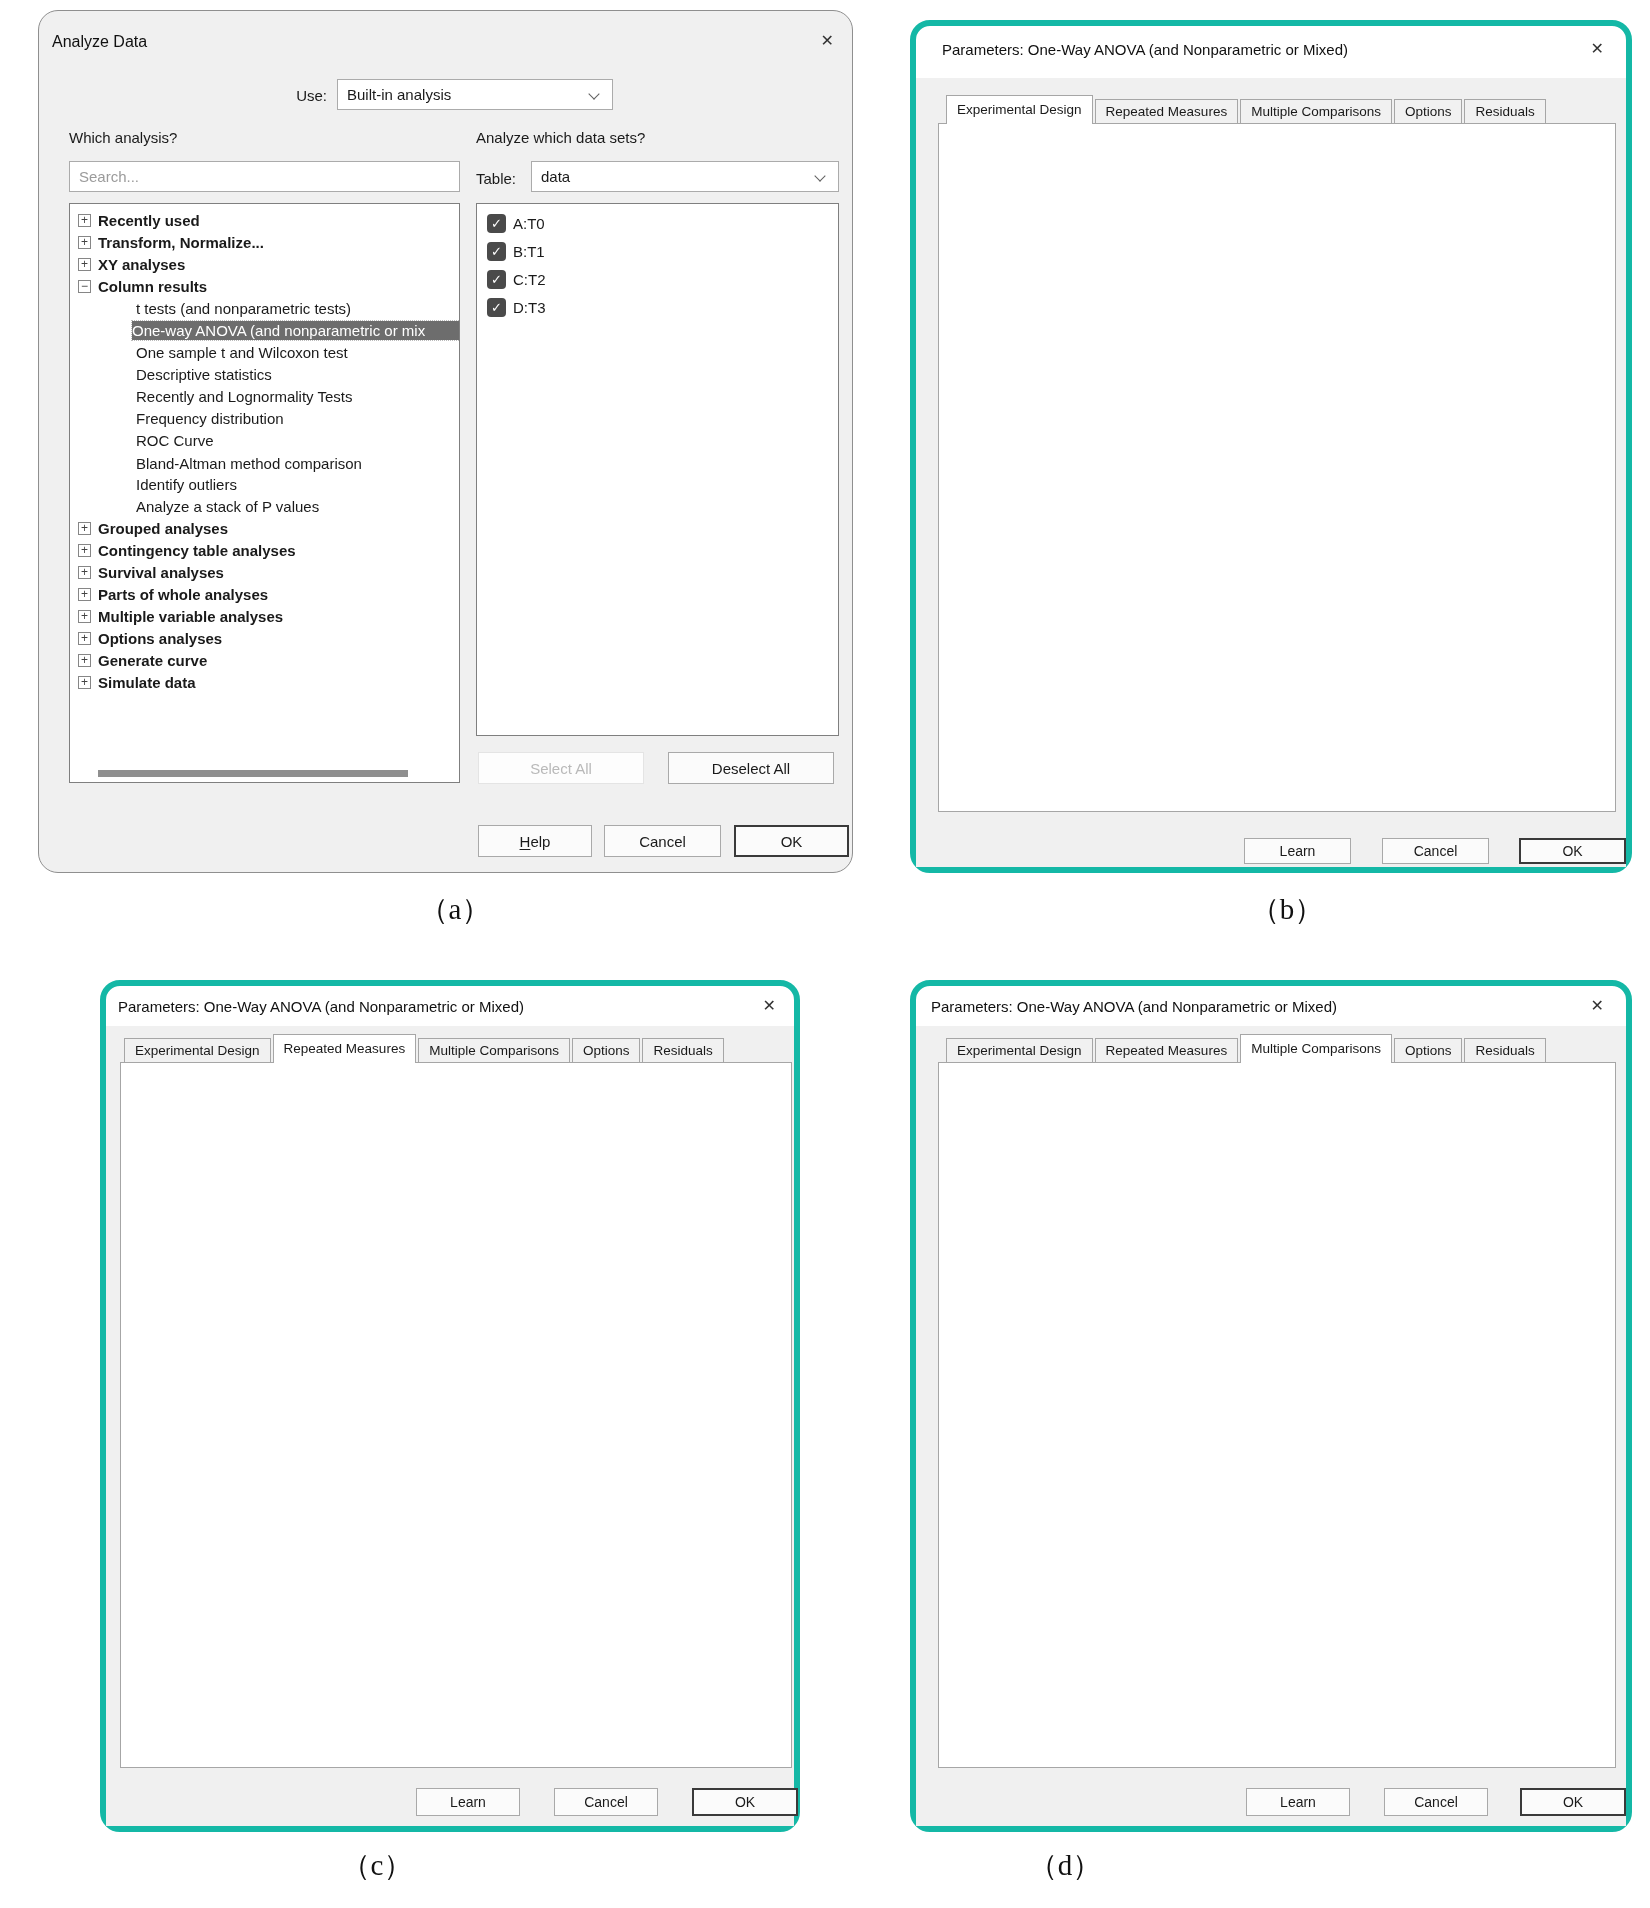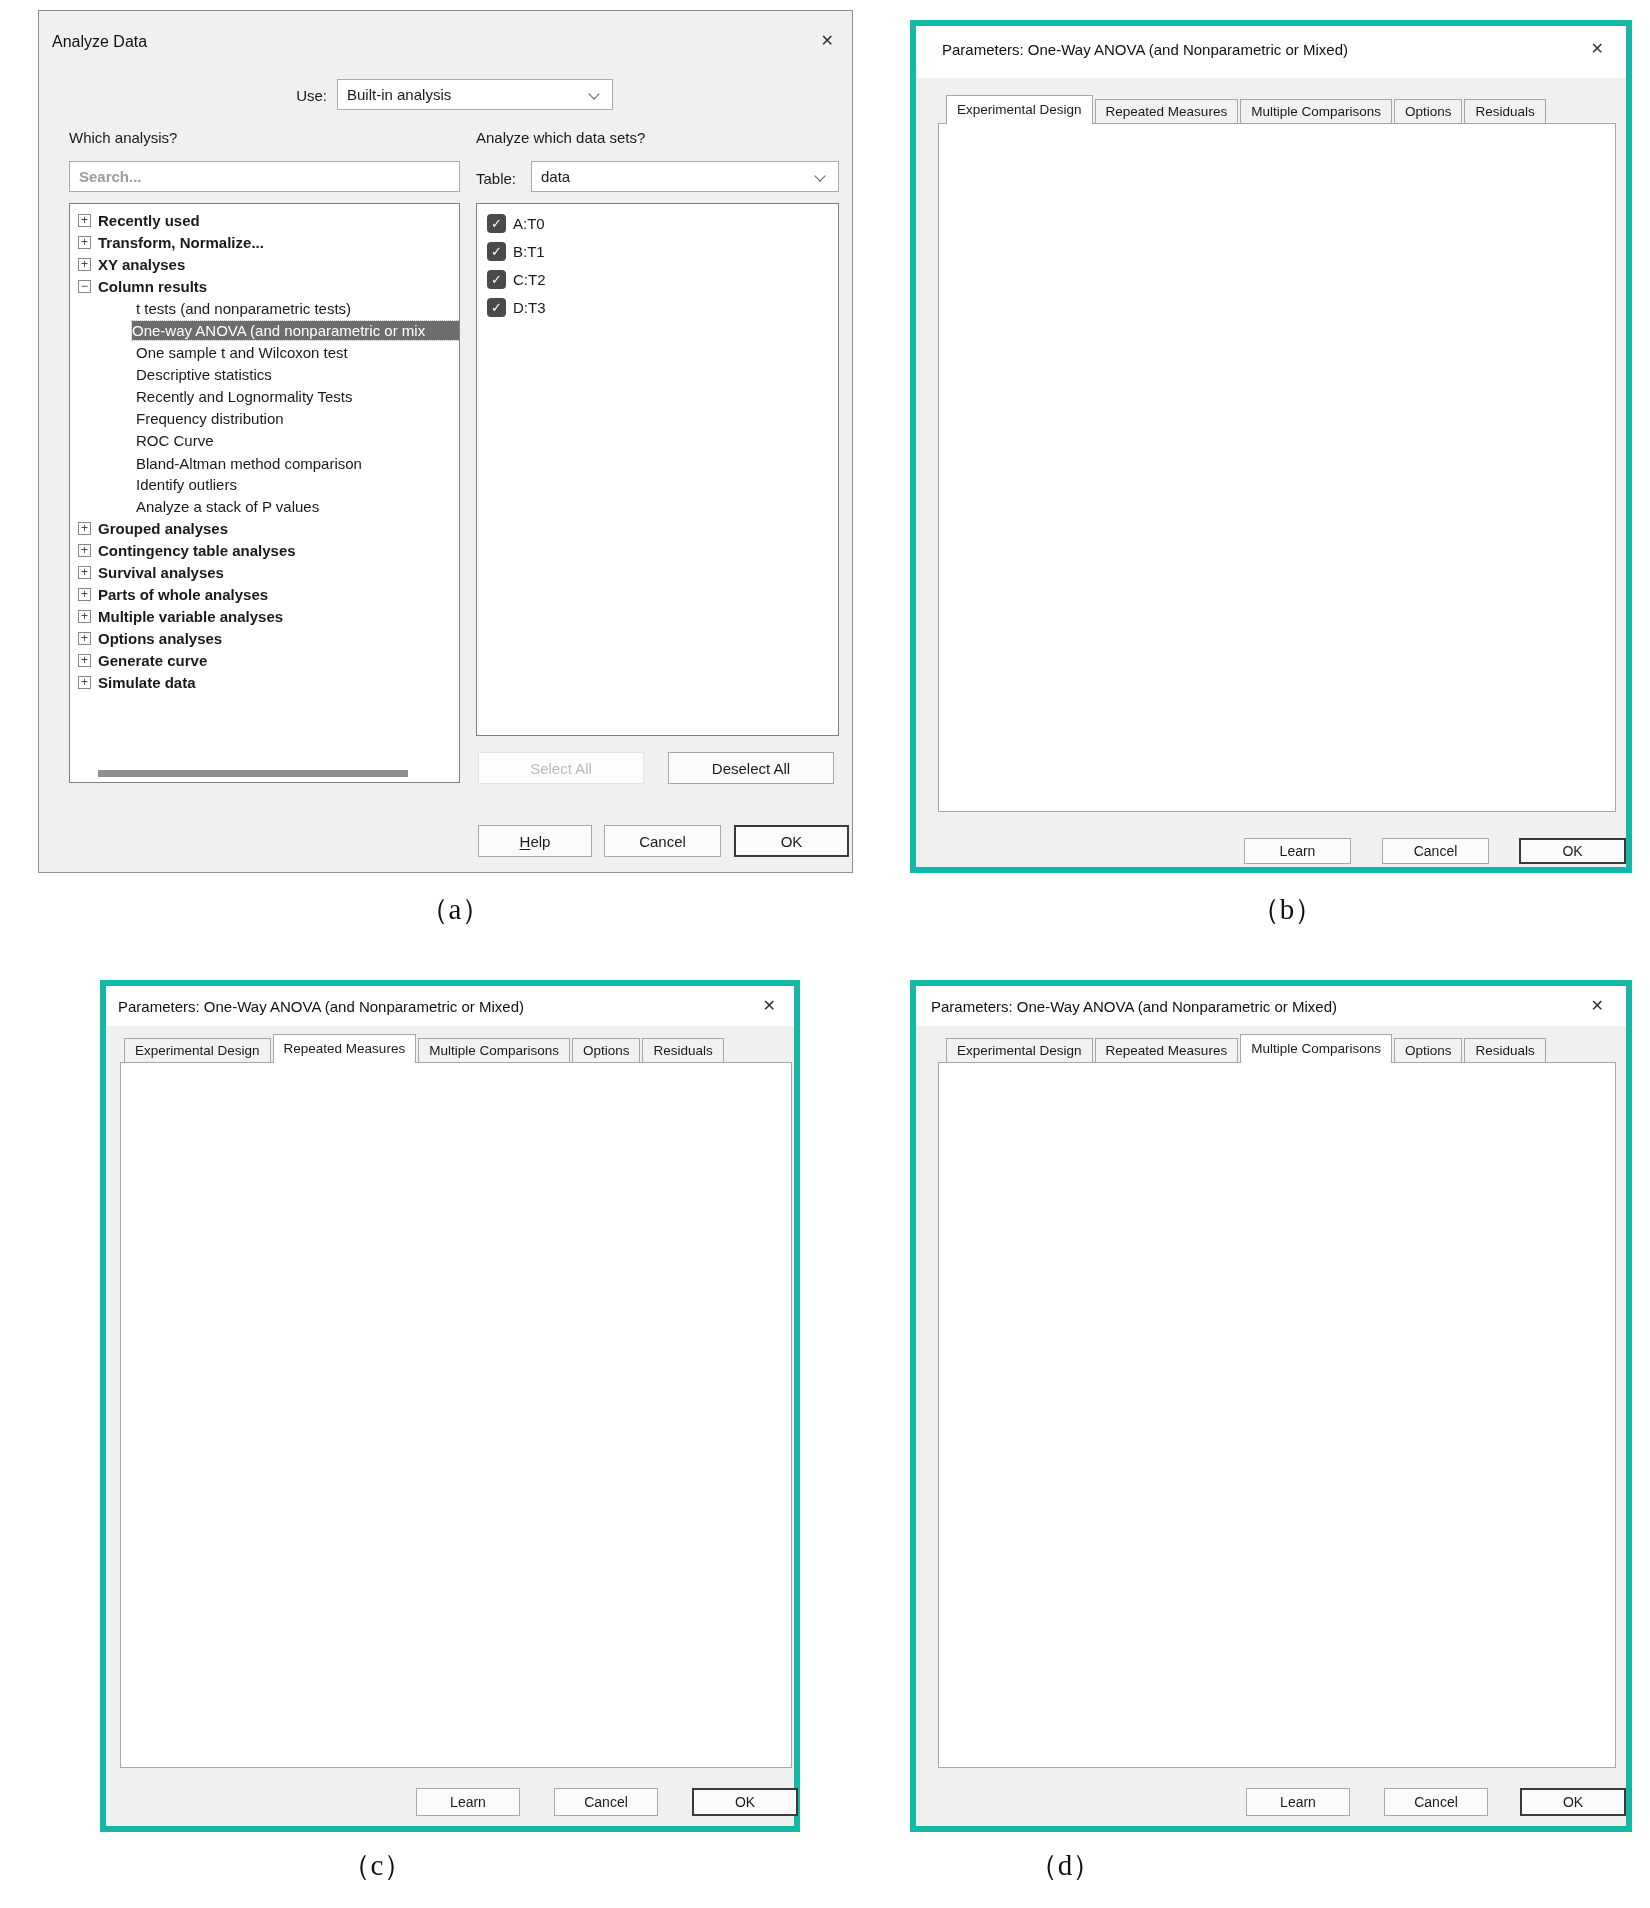--- a/index.html
+++ b/index.html
@@ -1,30 +1,30 @@
 <!DOCTYPE html>
 <html><head>
 <meta charset="utf-8">
 <style>
   * { margin:0; padding:0; box-sizing:border-box; }
   body { font-family:"Liberation Sans", sans-serif; background:#fff; color:#1a1a1a; }
   #canvas { position:relative; width:1650px; height:1908px; background:#fff; overflow:hidden; }
 
-  .dlg { position:absolute; }
+  .dlg { position:absolute;border-radius:20px; }
   .dlg-a { background:#f0f0f0; border:1px solid #8f8f8f; }
   .pdlg { background:#ffffff; border:6px solid #14b8a6; }
   .pbody { position:absolute; left:0; right:0; bottom:0; background:#f0f0f0; }
   .abs { position:absolute; }
   .ttl { position:absolute; font-size:16px; color:#111; white-space:nowrap; }
   .closex { position:absolute; font-size:16px; color:#333; cursor:default; }
 
   .lbl15 { font-size:15px; white-space:nowrap; }
   .combo { position:absolute; background:#fff; border:1px solid #abABab; border:1px solid #ababab; display:flex; align-items:center; padding-left:9px; font-size:15px; white-space:nowrap; }
   .chev { position:absolute; width:8px; height:8px; border-right:1.6px solid #606060; border-bottom:1.6px solid #606060; transform:rotate(45deg); }
-  .input { position:absolute; background:#fff; border:1px solid #ababab; font-size:15px; padding-left:9px; font-family:"Liberation Sans", sans-serif; color:#111;font-weight:bold; }
+  .input { position:absolute; background:#fff; border:1px solid #ababab; font-size:15px; padding-left:9px; font-family:"Liberation Sans", sans-serif; color:#111; }
   .input::placeholder { color:#9b9b9b; }
 
   .listbox { position:absolute; background:#fff; border:1px solid #7f7f7f; overflow:hidden; }
   .trow { position:absolute; display:flex; align-items:center; gap:7px; font-size:15px; white-space:nowrap; }
   .trow b { font-weight:bold; }
   .expbox { width:13px; height:13px; border:1px solid #868686; background:#fff; font-size:12px; line-height:11px; text-align:center; color:#444; flex:0 0 auto; }
   .tsel { background:#6d6d6d; color:#fff; outline:1px dotted #bbb; padding:1px 0; }
   .hthumb { position:absolute; background:#8f8f8f; }
 
   .dscb { width:19px; height:19px; background:#4a4a4a; border-radius:4px; color:#fff; font-size:13px; display:flex; align-items:center; justify-content:center; flex:0 0 auto; }

